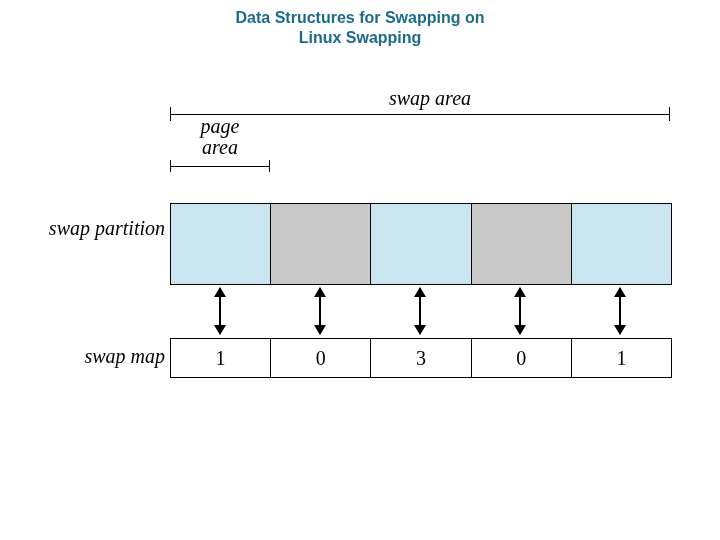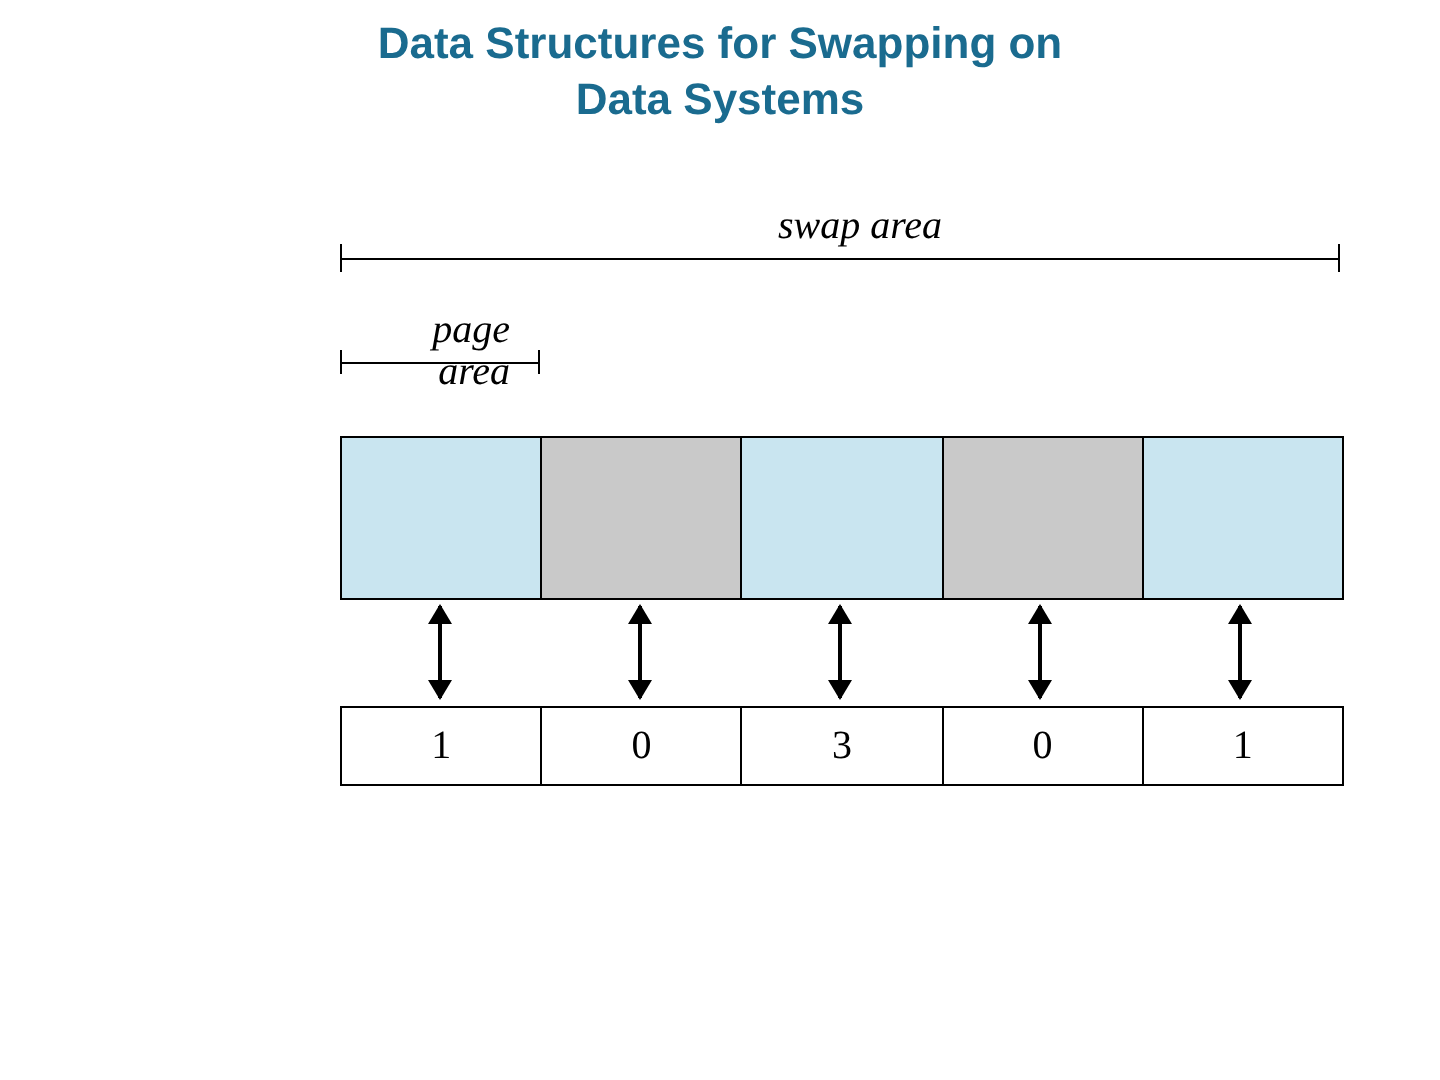--- a/index.html
+++ b/index.html
@@ -6,21 +6,21 @@
     margin: 0;
     padding: 0;
     width: 720px;
     height: 540px;
     background: #ffffff;
     font-family: Arial, Helvetica, sans-serif;
   }
   .title {
     text-align: center;
     font-weight: bold;
-    font-size: 22px;
+    font-size: 16px;
     color: #1a6b8f;
     padding-top: 8px;
     line-height: 1.25;
   }
   .stage {
     position: relative;
     width: 720px;
     height: 460px;
     padding-left: 16px;
   }
@@ -93,56 +93,57 @@
   .darrow::after  { bottom: -1px; border-top:    10px solid #000; } 
   
   .tick { position:absolute; width:1px; height:14px; background:#000; }
   .tickS{ position:absolute; width:1px; height:12px; background:#000; }
 </style>
 </head>
 <body>
 
 <div class="title">
   <span>Data Structures for Swapping on</span><br>
-  <span>Data Systems</span>
+  <span>Linux Swapping</span>
 </div>
 
 <div class="stage">
 
   <div class="sa-line" style="left:170px; top:66px; width:500px; height:1px;"></div>
   <div class="tick" style="left:170px; top:59px;"></div>
   <div class="tick" style="left:669px; top:59px;"></div>
   <div class="lbl" style="left:370px; top:40px; width:120px; background:#fff;">swap area</div>
 
   <div class="sa-line" style="left:170px; top:118px; width:100px; height:1px;"></div>
   <div class="tickS" style="left:170px; top:112px;"></div>
   <div class="tickS" style="left:269px; top:112px;"></div>
-  <div class="lbl" style="left:185px; top:92px; width:70px;text-align:right;">
+  <div class="lbl" style="left:185px; top:68px; width:70px;">
     <span>page</span><br>
     <span>area</span>
   </div>
 
   <div class="lbl" style="left:35px; top:170px; width:130px; text-align:right;">
-    <br>
+    <span>swap partition</span><br>
   </div>
 
   <div class="sp-row">
     <div class="sp-cell sp-blue"></div>
     <div class="sp-cell sp-grey"></div>
     <div class="sp-cell sp-blue"></div>
     <div class="sp-cell sp-grey"></div>
     <div class="sp-cell sp-blue"></div>
   </div>
 
   <div class="darrow" style="left:219px; top:240px; height:46px;"></div>
   <div class="darrow" style="left:319px; top:240px; height:46px;"></div>
   <div class="darrow" style="left:419px; top:240px; height:46px;"></div>
   <div class="darrow" style="left:519px; top:240px; height:46px;"></div>
   <div class="darrow" style="left:619px; top:240px; height:46px;"></div>
 
+  <div class="lbl" style="left:55px; top:298px; width:110px; text-align:right;">swap map</div>
 
   <div class="sm-row">
     <div class="sm-cell">1</div>
     <div class="sm-cell">0</div>
     <div class="sm-cell">3</div>
     <div class="sm-cell">0</div>
     <div class="sm-cell">1</div>
   </div>
 
 </div>

